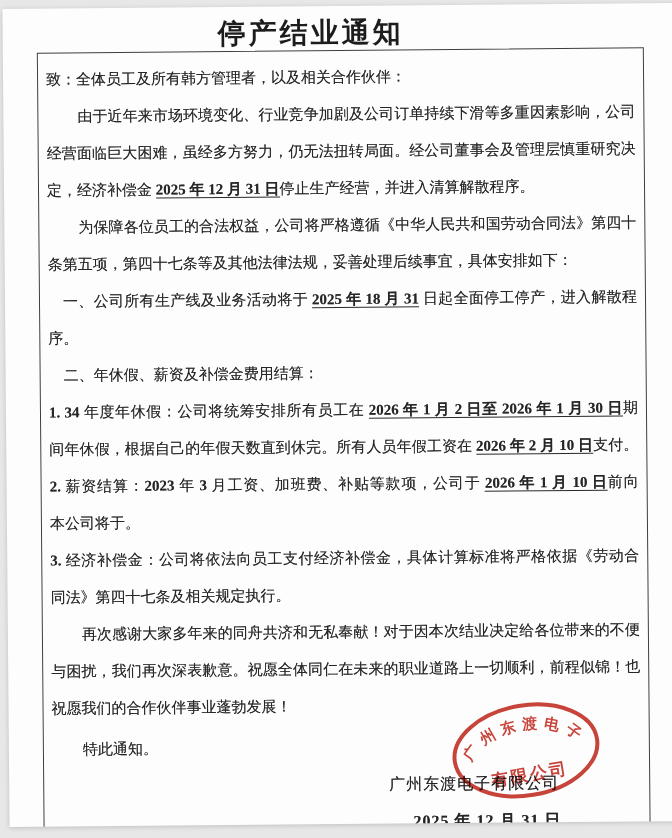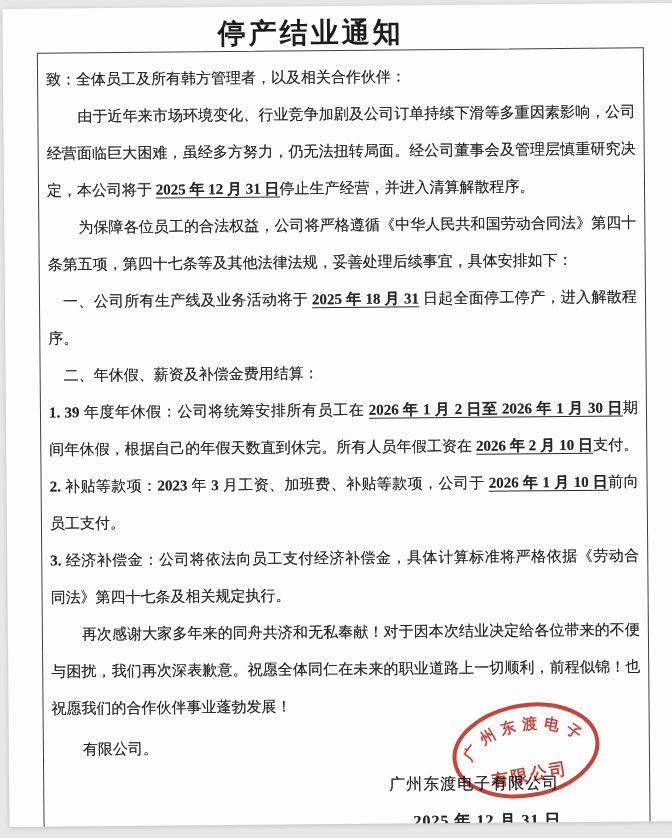--- a/index.html
+++ b/index.html
@@ -93,36 +93,36 @@
 
 <div class="page">
 
   <div class="title">停产结业通知</div>
 
   <div class="docbox">
     <div id="doc-lines">
         <div class="line"><span>致：全体员工及所有韩方管理者，以及相关合作伙伴：</span></div>
         <div class="line full ind2"><span>由于近年来市场环境变化、行业竞争加剧及公司订单持续下滑等多重因素影响，公司</span></div>
         <div class="line full"><span>经营面临巨大困难，虽经多方努力，仍无法扭转局面。经公司董事会及管理层慎重研究决</span></div>
-        <div class="line"><span>定，本公司将于 </span><span class="seg-bu">2025 年 12 月 31 日</span><span>停止生产经营，并进入清算解散程序。</span></div>
+        <div class="line"><span>定，经济补偿金 </span><span class="seg-bu">2025 年 12 月 31 日</span><span>停止生产经营，并进入清算解散程序。</span></div>
         <div class="line full ind2"><span>为保障各位员工的合法权益，公司将严格遵循《中华人民共和国劳动合同法》第四十四</span></div>
         <div class="line"><span>条第五项，第四十七条等及其他法律法规，妥善处理后续事宜，具体安排如下：</span></div>
         <div class="line full ind1"><span>一、公司所有生产线及业务活动将于 </span><span class="seg-bu">2025 年 18 月 31</span><span> 日起全面停工停产，进入解散程</span></div>
         <div class="line"><span>序。</span></div>
         <div class="line ind1"><span>二、年休假、薪资及补偿金费用结算：</span></div>
-        <div class="line full"><span class="seg-b">1.</span><span> </span><span class="seg-b">39</span><span> 年度年休假：公司将统筹安排所有员工在 </span><span class="seg-bu">2026 年 1 月 2 日至 2026 年 1 月 30 日</span><span>期</span></div>
+        <div class="line full"><span class="seg-b">1.</span><span> </span><span class="seg-b">34</span><span> 年度年休假：公司将统筹安排所有员工在 </span><span class="seg-bu">2026 年 1 月 2 日至 2026 年 1 月 30 日</span><span>期</span></div>
         <div class="line full"><span>间年休假，根据自己的年假天数直到休完。所有人员年假工资在 </span><span class="seg-bu">2026 年 2 月 10 日</span><span>支付。</span></div>
-        <div class="line full"><span class="seg-b">2.</span><span> 补贴等款项：</span><span class="seg-b">2023</span><span> 年 </span><span class="seg-b">3</span><span> 月工资、加班费、补贴等款项，公司于 </span><span class="seg-bu">2026 年 1 月 10 日</span><span>前向</span></div>
-        <div class="line"><span>员工支付。</span></div>
+        <div class="line full"><span class="seg-b">2.</span><span> 薪资结算：</span><span class="seg-b">2023</span><span> 年 </span><span class="seg-b">3</span><span> 月工资、加班费、补贴等款项，公司于 </span><span class="seg-bu">2026 年 1 月 10 日</span><span>前向</span></div>
+        <div class="line"><span>本公司将于。</span></div>
         <div class="line full"><span class="seg-b">3.</span><span> 经济补偿金：公司将依法向员工支付经济补偿金，具体计算标准将严格依据《劳动合</span></div>
         <div class="line"><span>同法》第四十七条及相关规定执行。</span></div>
         <div class="line full ind2"><span>再次感谢大家多年来的同舟共济和无私奉献！对于因本次结业决定给各位带来的不便</span></div>
         <div class="line full"><span>与困扰，我们再次深表歉意。祝愿全体同仁在未来的职业道路上一切顺利，前程似锦！也</span></div>
         <div class="line"><span>祝愿我们的合作伙伴事业蓬勃发展！</span></div>
-        <div class="line ind2 mt"><span>有限公司。</span></div>
+        <div class="line ind2 mt"><span>特此通知。</span></div>
       </div>
     <div class="sig-company">广州东渡电子有限公司</div>
     <div class="sig-date">2025 年 12 月 31 日</div>
   </div>
 
   <svg class="seal" viewBox="0 0 160 112" aria-hidden="true">
     <g transform="rotate(-9 80 54)">
       <ellipse cx="80" cy="54" rx="72" ry="45" fill="none" stroke-width="4" stroke="#c5352b"></ellipse>
       <path id="sealArc" d="M 24,64 A 56,31 0 0 1 136,64" fill="none"></path>
       <text font-size="15" font-weight="bold" letter-spacing="6" fill="#c5352b">

